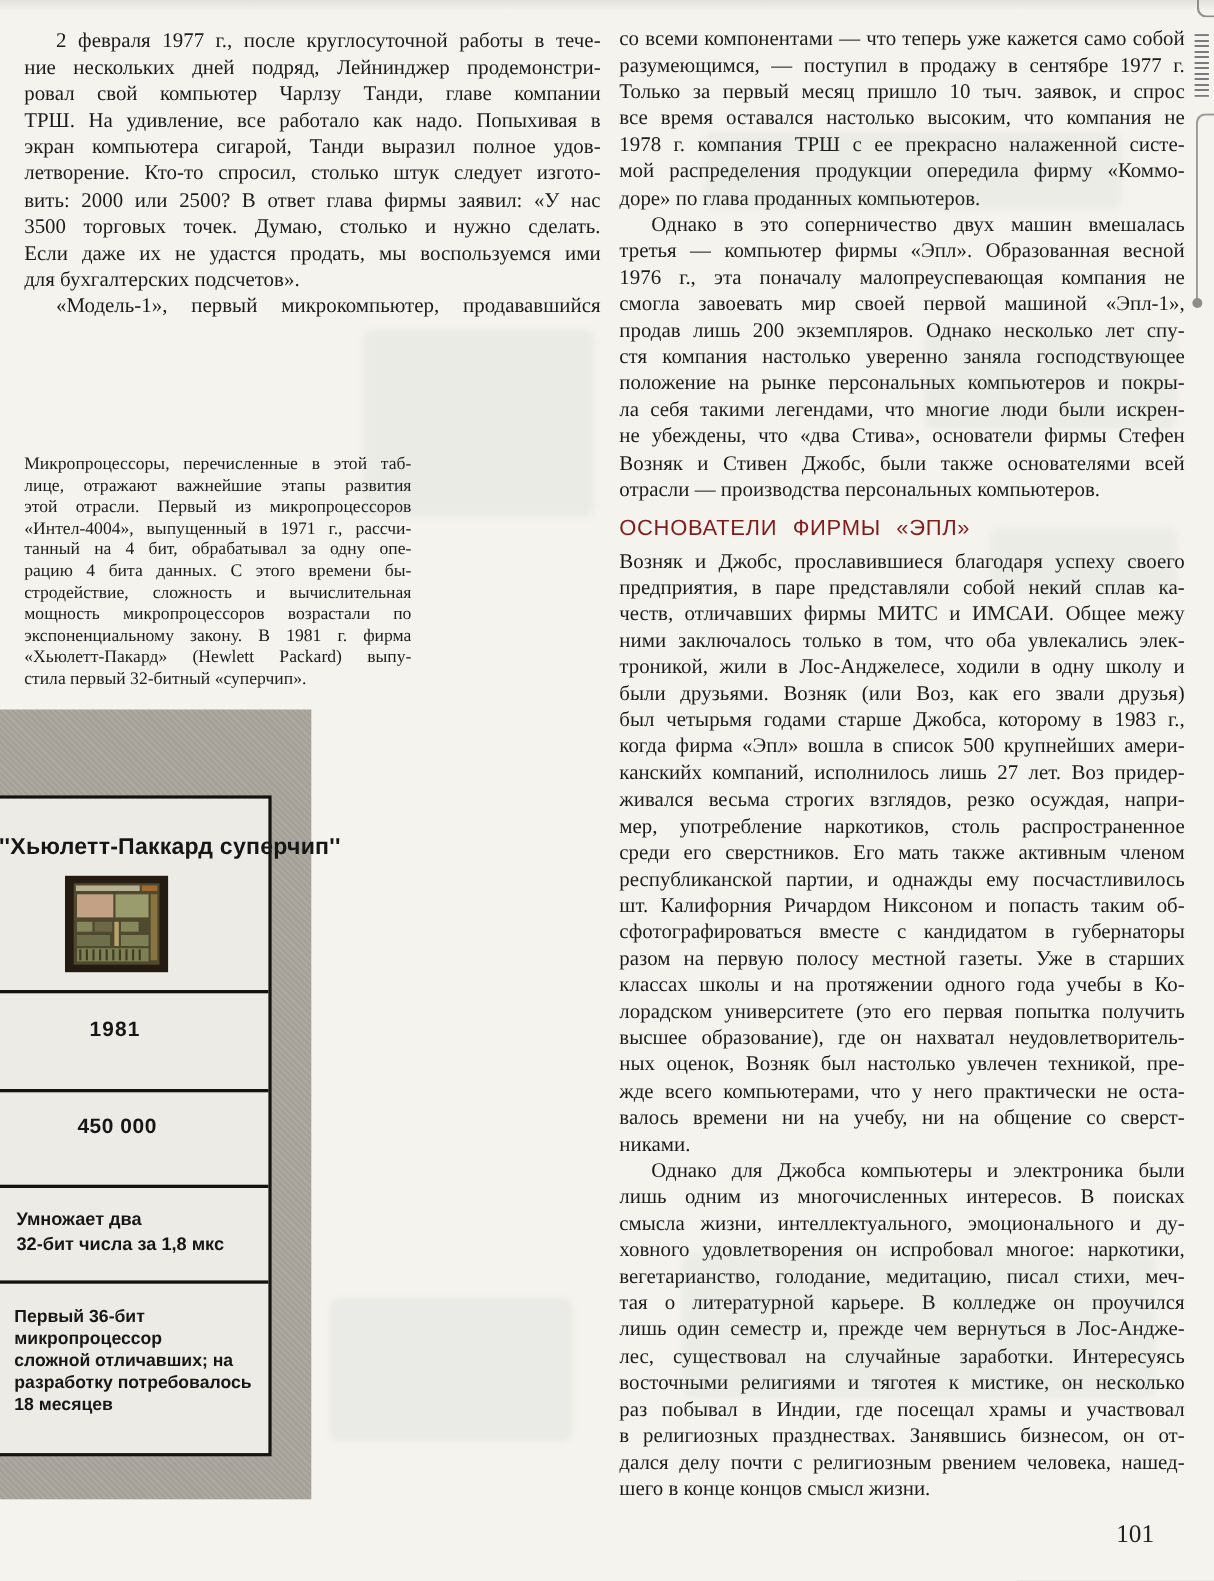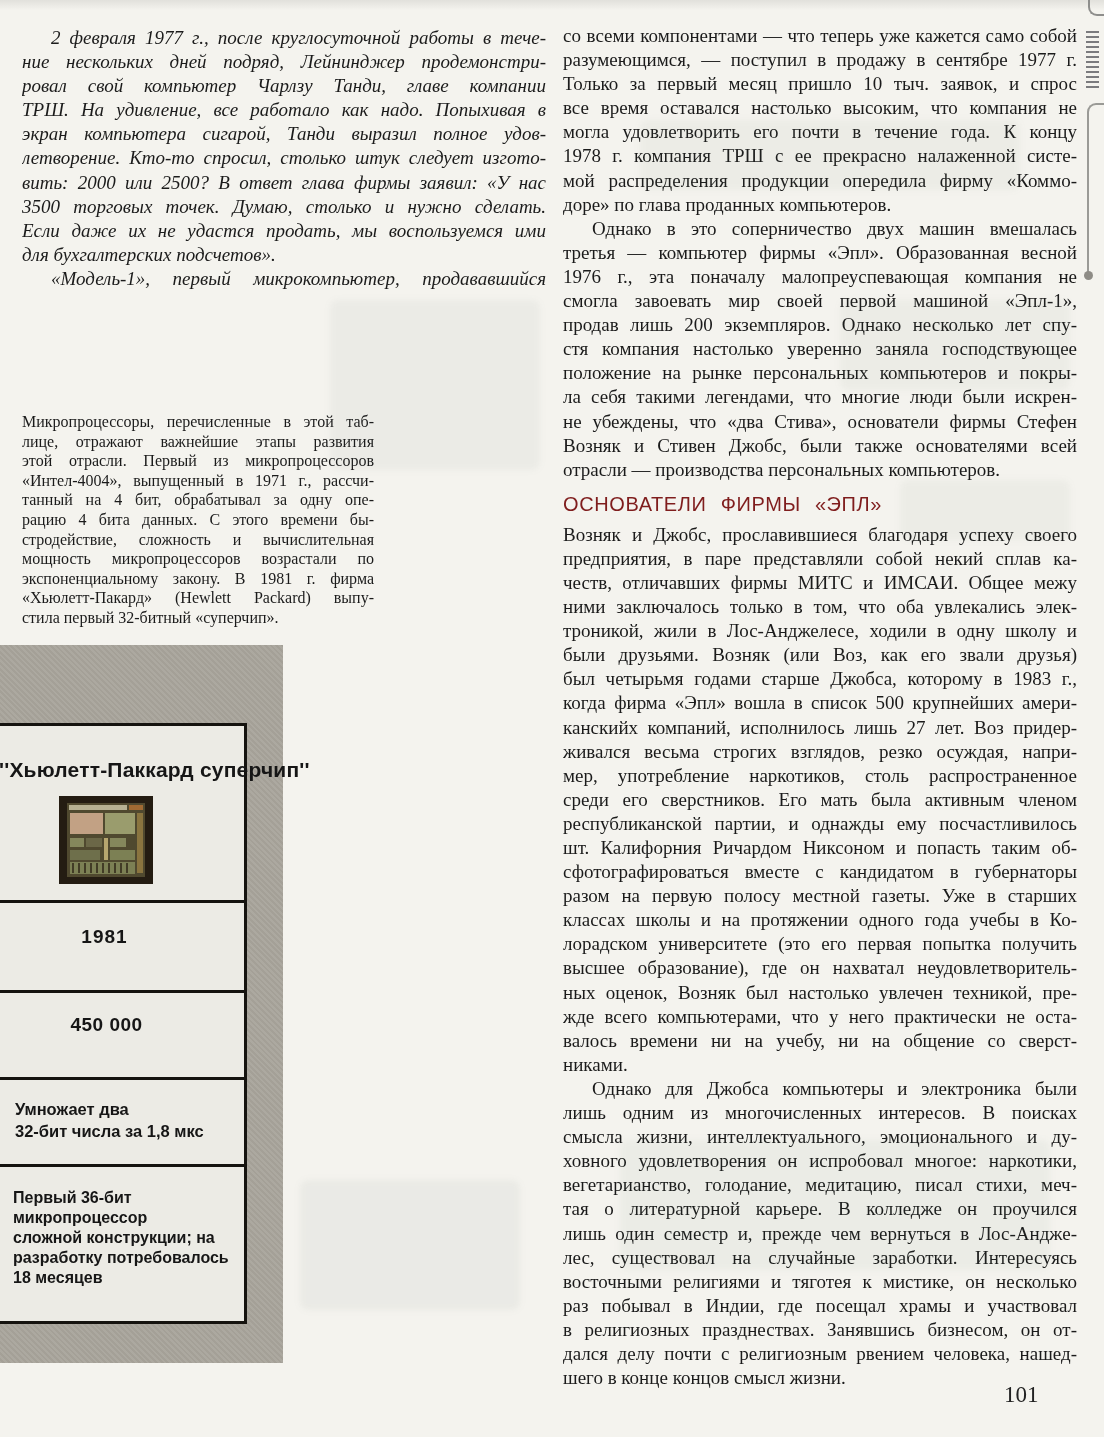--- a/index.html
+++ b/index.html
@@ -16,21 +16,21 @@
   }
   
   .flow{position:absolute;font-size:19px;}
   .para{margin:0;}
   .ln{
     height:24.1px;line-height:24.1px;overflow:hidden;
     text-align:justify;text-align-last:justify;
   }
   .ln.last{text-align-last:left;}
   .ln.ind{text-indent:29px;}
-  .left-col{left:22px;top:26px;width:524px;font-style:italic;}
+  .left-col{left:22px;top:26px;width:524px;}
   .right-col{left:563px;top:24px;width:514px;}
   .rc-heading{
     font-family:"Liberation Sans","DejaVu Sans",sans-serif;
     font-size:20px;letter-spacing:.6px;word-spacing:8px;
     height:26px;line-height:26px;margin:9px 0 6px 0;color:#7f1d1d;
   }
   
   .caption{left:22px;top:412px;width:352px;font-size:16px;}
   .caption .ln{height:19.6px;line-height:19.6px;}
   
@@ -45,21 +45,21 @@
     font-family:"Liberation Sans","DejaVu Sans",sans-serif;font-weight:bold;color:#161616;
   }
   .hp-sep{position:absolute;left:0;right:0;height:2.5px;background:#15130f;}
   .hp-title{position:absolute;left:6px;top:32px;font-size:21px;letter-spacing:.2px;white-space:nowrap;}
   .hp-chip{position:absolute;left:66px;top:70px;width:94px;height:88px;}
   .hp-year{position:absolute;left:0;top:200px;width:100%;text-align:center;padding-right:28px;box-sizing:border-box;font-size:19px;letter-spacing:1px;}
   .hp-count{position:absolute;left:0;top:288px;width:100%;text-align:center;padding-right:24px;box-sizing:border-box;font-size:19px;letter-spacing:.5px;}
   .hp-mult{position:absolute;left:22px;top:372px;font-size:16.5px;line-height:22px;}
   .hp-note{position:absolute;left:20px;top:462px;font-size:16px;line-height:20px;}
   
-  .page-num{position:absolute;left:1004px;top:1382px;width:56px;text-align:left;font-size:23px;color:#222;}
+  .page-num{position:absolute;left:1004px;top:1382px;width:56px;text-align:center;font-size:23px;color:#222;}
   
   .edge-corner-top{
     position:absolute;left:1088px;top:-12px;width:28px;height:26px;
     border-left:2px solid #8e8e8c;border-bottom:2px solid #8e8e8c;border-radius:0 0 0 9px;
   }
   .edge-hatch{
     position:absolute;left:1086px;top:31px;width:13px;height:57px;
     background:repeating-linear-gradient(180deg,#7b7b7e 0 2px,rgba(0,0,0,0) 2px 5px);
   }
   .edge-bracket{
@@ -150,34 +150,33 @@
 
     <div class="hp-year">1981</div>
     <div class="hp-count">450 000</div>
     <div class="hp-mult">
         <div>Умножает два</div>
         <div>32-бит числа за 1,8 мкс</div>
       </div>
     <div class="hp-note">
         <div>Первый 36-бит</div>
         <div>микропроцессор</div>
-        <div>сложной конструкции; на</div>
+        <div>сложной отличавших; на</div>
         <div>разработку потребовалось</div>
         <div>18 месяцев</div>
       </div>
   </div>
 
   <div class="flow right-col">
     <div>
         <div class="para">
           <div class="ln">со всеми компонентами — что теперь уже кажется само собой</div>
           <div class="ln">разумеющимся, — поступил в продажу в сентябре 1977 г.</div>
           <div class="ln">Только за первый месяц пришло 10 тыч. заявок, и спрос</div>
           <div class="ln">все время оставался настолько высоким, что компания не</div>
-          <div class="ln">могла удовлетворить его почти в течение года. К концу</div>
           <div class="ln">1978 г. компания ТРШ с ее прекрасно налаженной систе-</div>
           <div class="ln">мой распределения продукции опередила фирму «Коммо-</div>
           <div class="ln last">доре» по глава проданных компьютеров.</div>
         </div>
         <div class="para">
           <div class="ln ind">Однако в это соперничество двух машин вмешалась</div>
           <div class="ln">третья — компьютер фирмы «Эпл». Образованная весной</div>
           <div class="ln">1976 г., эта поначалу малопреуспевающая компания не</div>
           <div class="ln">смогла завоевать мир своей первой машиной «Эпл-1»,</div>
           <div class="ln">продав лишь 200 экземпляров. Однако несколько лет спу-</div>
@@ -196,21 +195,21 @@
           <div class="ln">предприятия, в паре представляли собой некий сплав ка-</div>
           <div class="ln">честв, отличавших фирмы МИТС и ИМСАИ. Общее межу</div>
           <div class="ln">ними заключалось только в том, что оба увлекались элек-</div>
           <div class="ln">троникой, жили в Лос-Анджелесе, ходили в одну школу и</div>
           <div class="ln">были друзьями. Возняк (или Воз, как его звали друзья)</div>
           <div class="ln">был четырьмя годами старше Джобса, которому в 1983 г.,</div>
           <div class="ln">когда фирма «Эпл» вошла в список 500 крупнейших амери-</div>
           <div class="ln">канскийх компаний, исполнилось лишь 27 лет. Воз придер-</div>
           <div class="ln">живался весьма строгих взглядов, резко осуждая, напри-</div>
           <div class="ln">мер, употребление наркотиков, столь распространенное</div>
-          <div class="ln">среди его сверстников. Его мать была активным членом</div>
+          <div class="ln">среди его сверстников. Его мать также активным членом</div>
           <div class="ln">республиканской партии, и однажды ему посчастливилось</div>
           <div class="ln">шт. Калифорния Ричардом Никсоном и попасть таким об-</div>
           <div class="ln">сфотографироваться вместе с кандидатом в губернаторы</div>
           <div class="ln">разом на первую полосу местной газеты. Уже в старших</div>
           <div class="ln">классах школы и на протяжении одного года учебы в Ко-</div>
           <div class="ln">лорадском университете (это его первая попытка получить</div>
           <div class="ln">высшее образование), где он нахватал неудовлетворитель-</div>
           <div class="ln">ных оценок, Возняк был настолько увлечен техникой, пре-</div>
           <div class="ln">жде всего компьютерами, что у него практически не оста-</div>
           <div class="ln">валось времени ни на учебу, ни на общение со сверст-</div>

